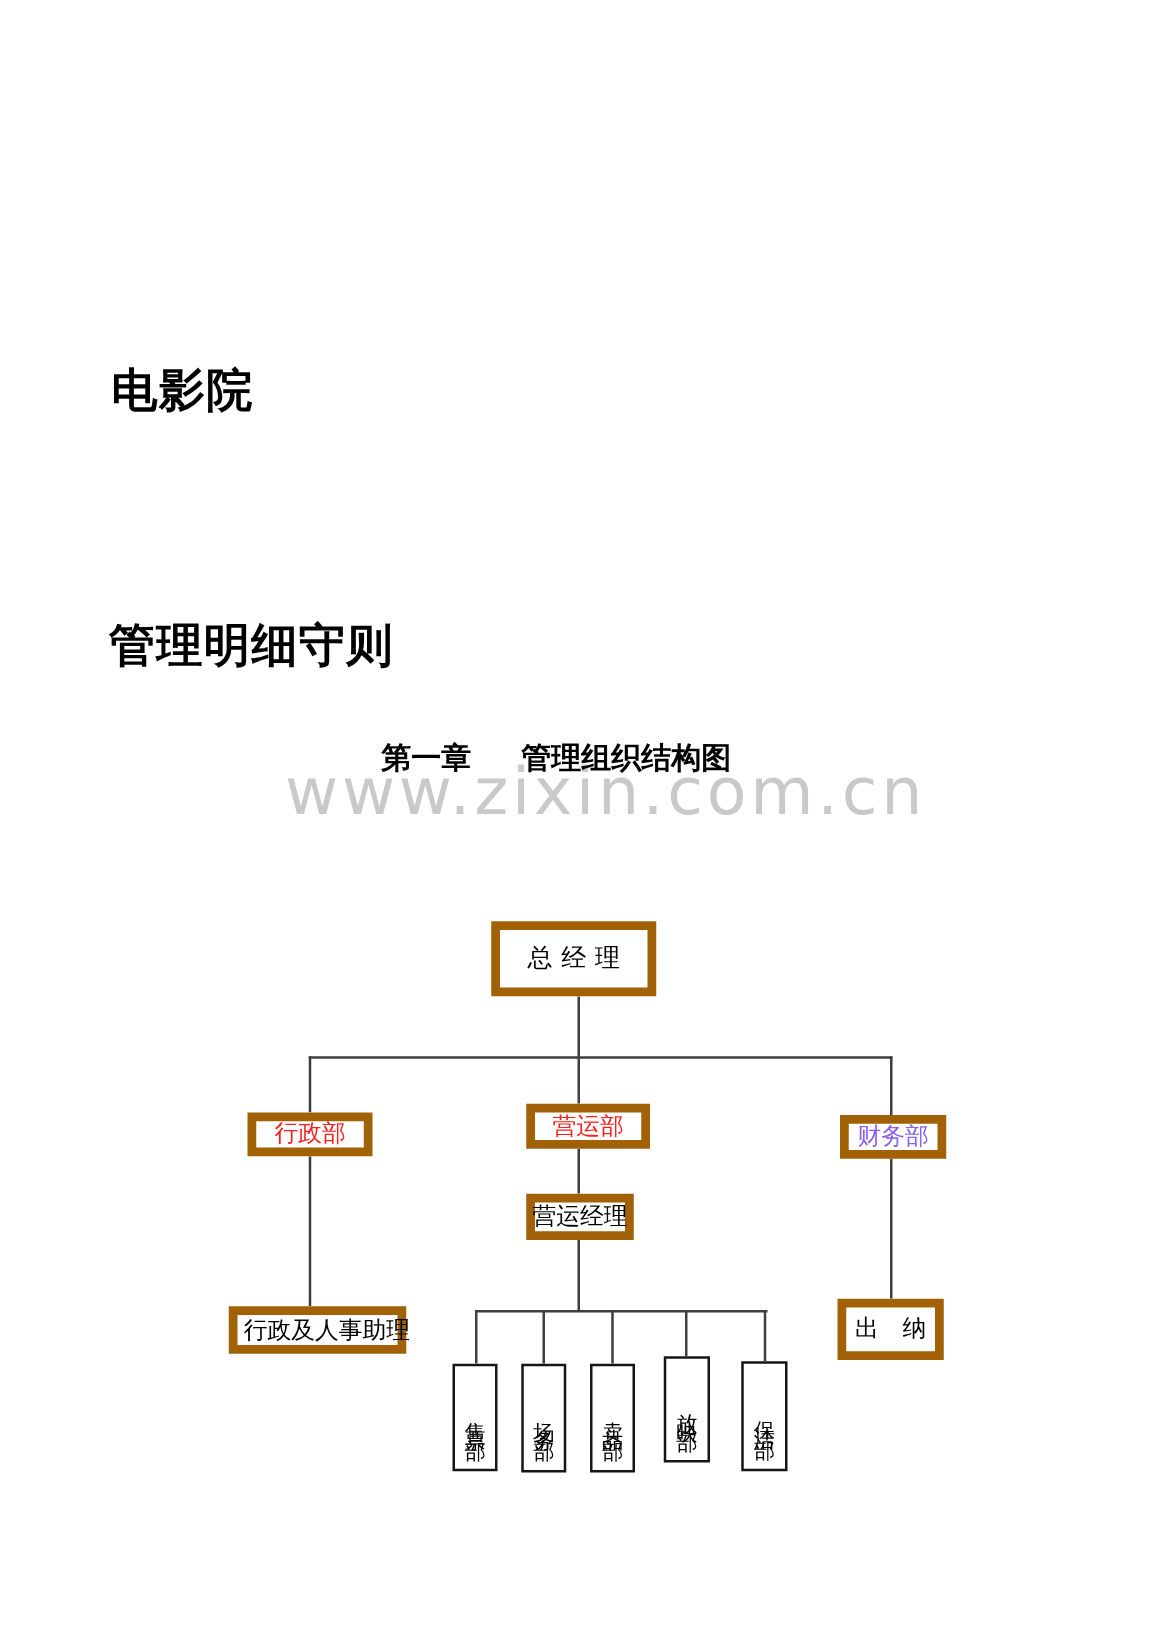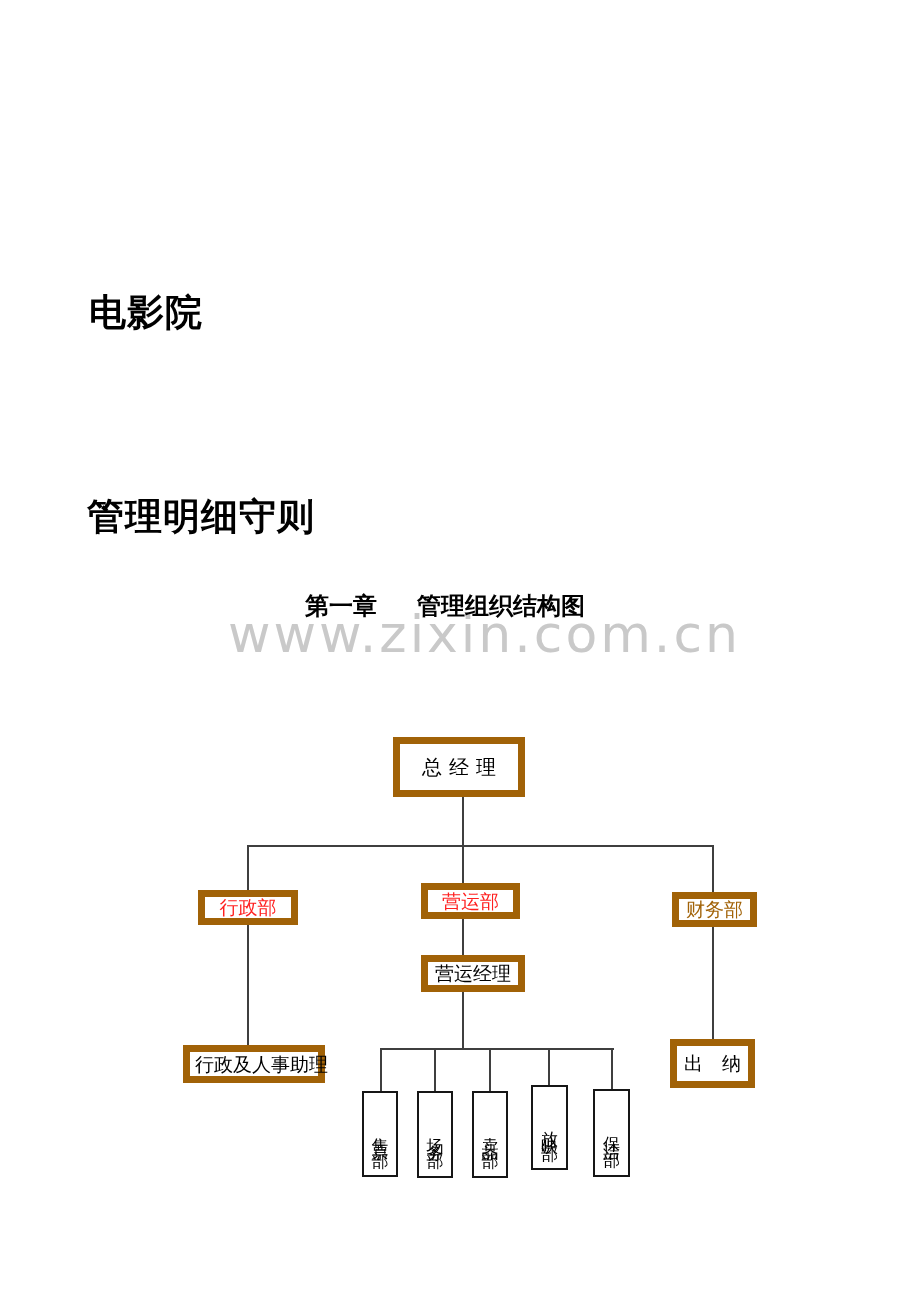--- a/index.html
+++ b/index.html
@@ -48,21 +48,21 @@
     align-items:center;
     justify-content:center;
     font-size:19px;
     line-height:1;
     white-space:nowrap;
   }
   .box-root   { left:393px; top:737px; width:132px; height:60px; font-size:20px; letter-spacing:0.35em; text-indent:0.35em; }
   .box-admin  { left:198px; top:890px; width:100px; height:35px; }
   .box-ops    { left:421px; top:883px; width:99px;  height:36px; }
   .box-fin    { left:672px; top:892px; width:85px;  height:35px; }
-  .box-opsmgr { left:421px; top:955px; width:104px;  height:37px; }
+  .box-opsmgr { left:421px; top:955px; width:86px;  height:37px; }
   .box-adminasst { left:183px; top:1045px; width:142px; height:38px;padding-left:15px; }
   .box-cashier   { left:670px; top:1039px; width:85px;  height:49px; }
   .vbox {
     position:absolute;
     border:2px solid #161616;
     background:#ffffff;
     display:flex;
     align-items:center;
     justify-content:center;
   }
@@ -109,21 +109,21 @@
     <div class="line" style="left:380px; top:1048px; width:2px; height:43px;"></div>
     <div class="line" style="left:434px; top:1048px; width:2px; height:43px;"></div>
     <div class="line" style="left:489px; top:1048px; width:2px; height:43px;"></div>
     <div class="line" style="left:548px; top:1048px; width:2px; height:37px;"></div>
     <div class="line" style="left:611px; top:1048px; width:2px; height:41px;"></div>
 
     <div class="box box-root">总经理</div>
 
     <div class="box box-admin" style="color: rgb(255, 31, 31);">行政部</div>
     <div class="box box-ops" style="color: rgb(255, 31, 31);">营运部</div>
-    <div class="box box-fin" style="color: #a16207;">财务部</div>
+    <div class="box box-fin" style="color: #8b5cf6;">财务部</div>
 
     <div class="box box-opsmgr">营运经理</div>
     <div class="box box-adminasst">行政及人事助理</div>
     <div class="box box-cashier">出　纳</div>
 
     <div class="vbox vb1">
         <span>售票部</span>
       </div>
     <div class="vbox vb2">
         <span>场务部</span>

